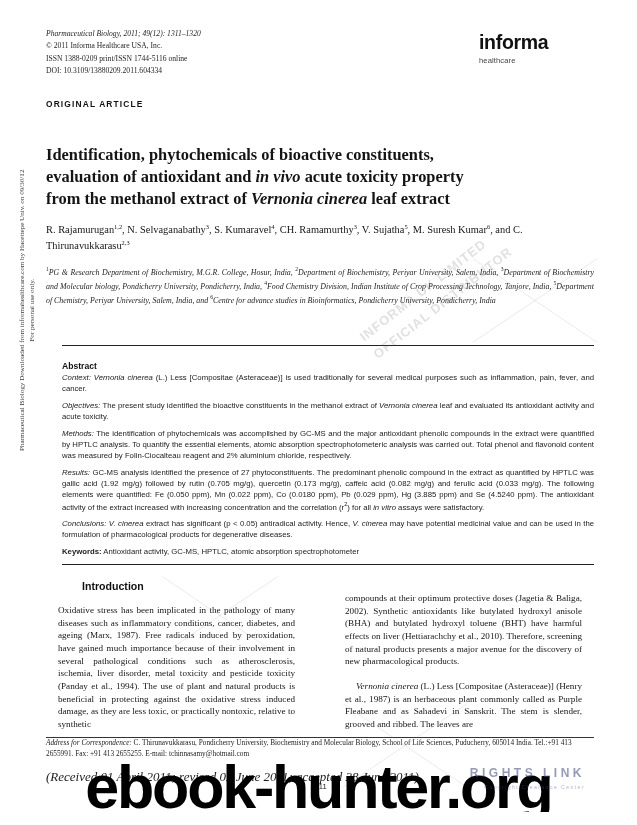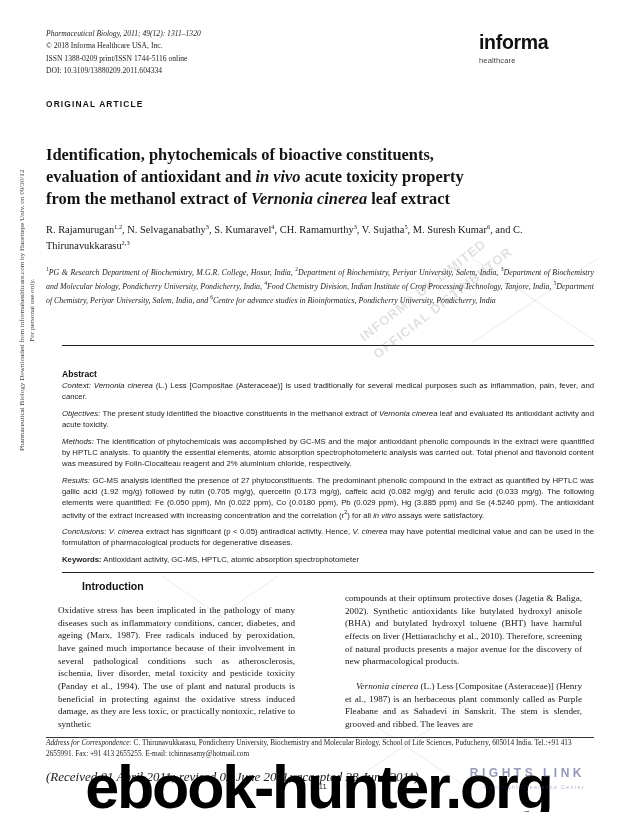--- a/index.html
+++ b/index.html
@@ -124,21 +124,21 @@
     position: absolute;
     left: 62px;
     top: 345px;
     width: 532px;
     font-family: "Liberation Sans", sans-serif;
     border-top: 1.1px solid #222;
     border-bottom: 1.1px solid #222;
     padding: 7px 0 7px 0;
   }
   .abstract h2 {
-    margin: 16px 0 1px 0;
+    margin: 8px 0 1px 0;
     font-size: 8.6px;
     font-weight: bold;
     color: #111;
   }
   .abstract p {
     margin: 0 0 5.5px 0;
     font-size: 7.75px;
     line-height: 1.44;
     text-align: justify;
     color: #1b1b1b;
@@ -282,21 +282,21 @@
 
 <div id="page">
 
   <div class="side-stamp">
     <div class="l1">Pharmaceutical Biology Downloaded from informahealthcare.com by Hacettepe Univ. on 09/30/12</div>
     <div class="l2">For personal use only.</div>
   </div>
 
   <div class="masthead">
     <div class="journal">Pharmaceutical Biology, 2011; 49(12): 1311–1320</div>
-    <div>© 2018 Informa Healthcare USA, Inc.</div>
+    <div>© 2011 Informa Healthcare USA, Inc.</div>
     <div>ISSN 1388-0209 print/ISSN 1744-5116 online</div>
     <div>DOI: 10.3109/13880209.2011.604334</div>
   </div>
 
   <div class="brand">
     <div class="brand-name">informa</div>
     <div class="brand-sub">healthcare</div>
   </div>
 
   <div class="article-type">ORIGINAL ARTICLE</div>

